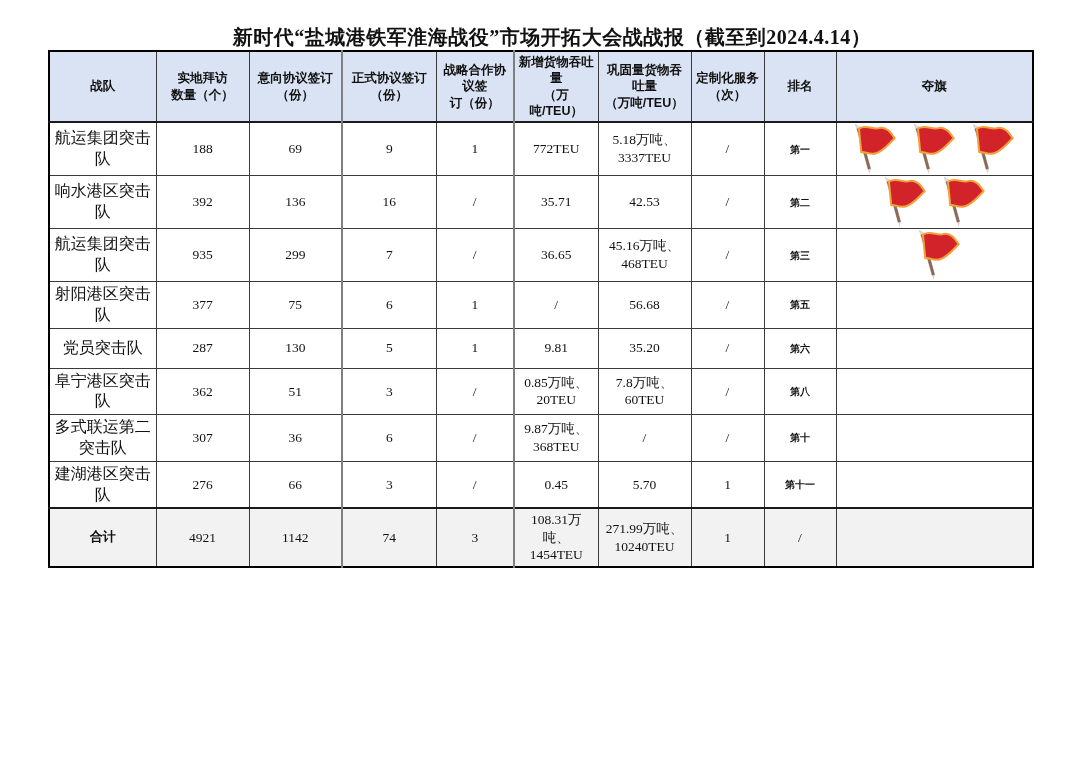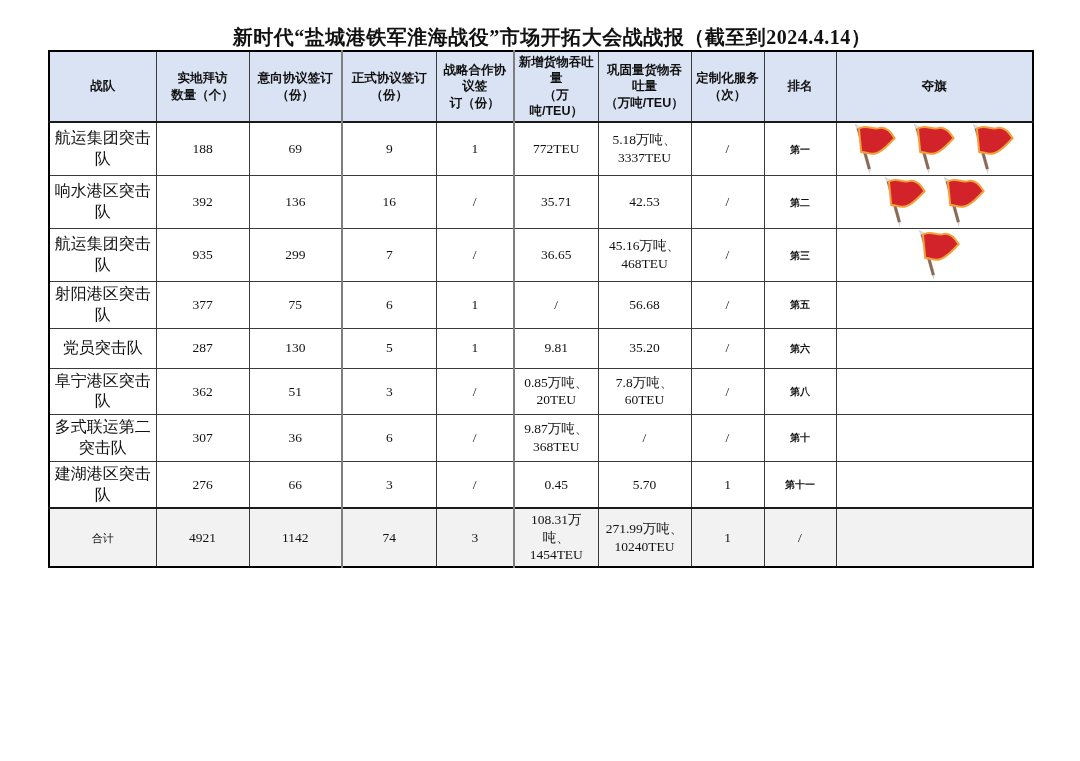--- a/index.html
+++ b/index.html
@@ -36,21 +36,21 @@
   thead tr { border-bottom:2px solid #1a1a1a; }
   td { font-size:13.5px; }
   td.team { font-size:16px; }
   td.rank { font-weight:bold; font-size:10px; }
   
   th:nth-child(4), td:nth-child(4),
   th:nth-child(6), td:nth-child(6) { border-left:2px solid #7f7f7f; }
   tbody tr { height:40px; }
   tbody tr.r-tall { height:53px; }
   tbody tr.total-row { height:44px; background:var(--total-bg,#f2f2f2); border-top:2px solid #1a1a1a; }
-  tbody tr.total-row td.team { font-weight:normal; font-size:11px; }
+  tbody tr.total-row td.team { font-weight:bold; font-size:13px; }
   td.flags-cell { padding:0; }
   .flag-strip { display:flex; align-items:center; gap:3px; }
   .flag-strip svg { display:block; }
 </style>
 </head>
 <body>
 
 <h1 class="title">新时代“盐城港铁军淮海战役”市场开拓大会战战报（截至到2024.4.14）</h1>
 
 <table class="report">

